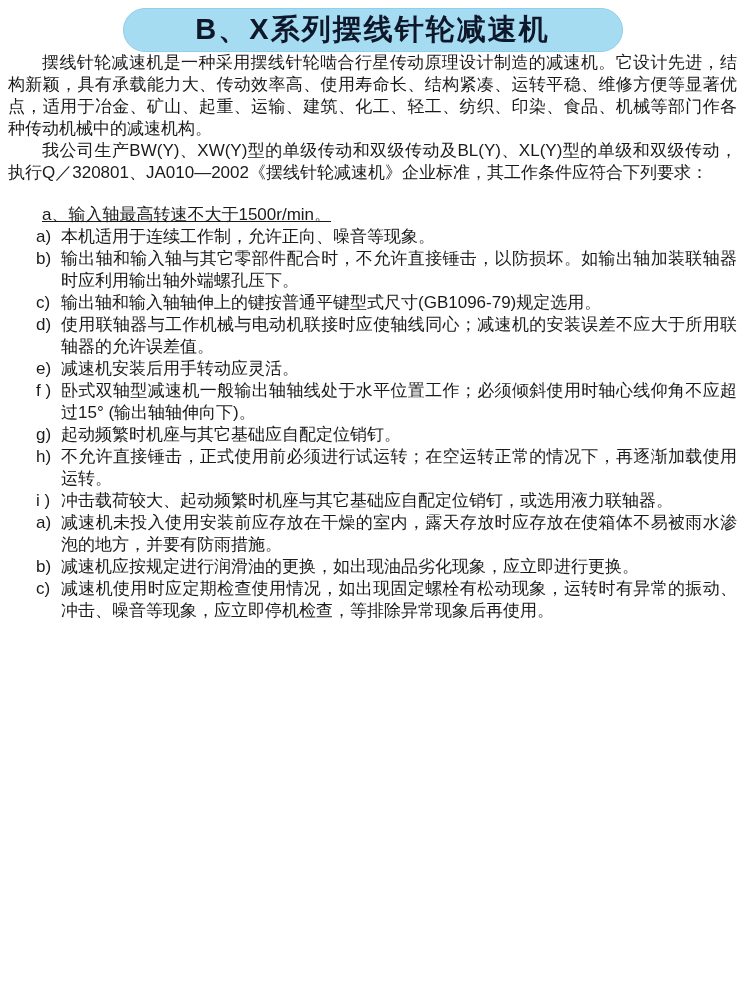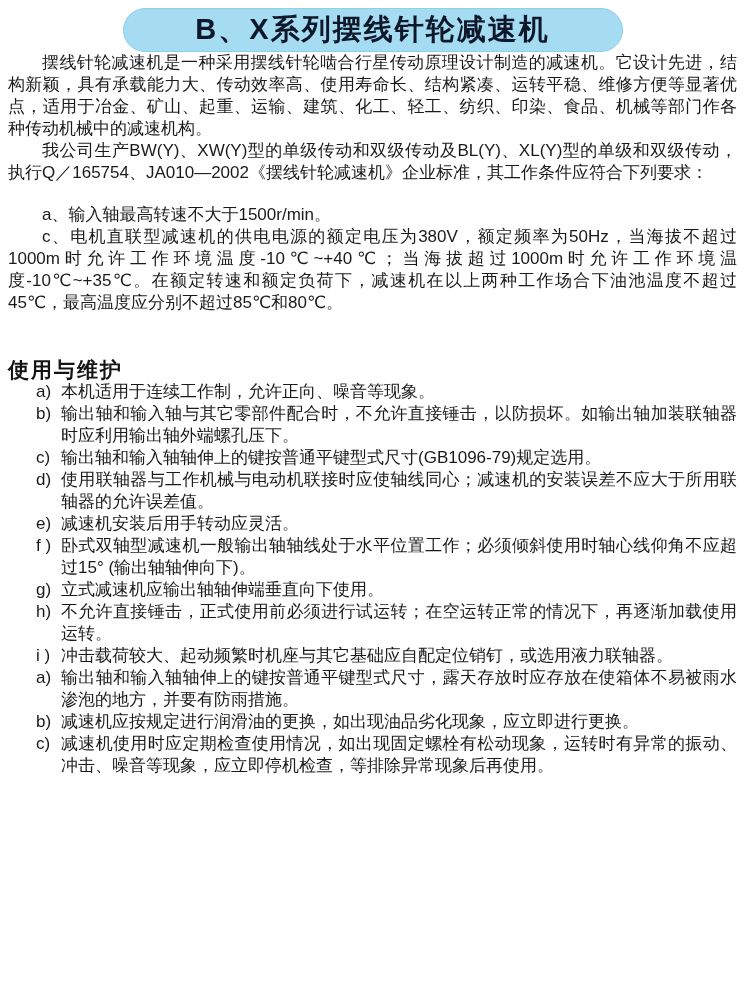--- a/index.html
+++ b/index.html
@@ -39,21 +39,21 @@
     line-height: 22px;
     font-weight: 500;
     text-align: justify;
   }
   p.para {
     margin: 0;
     text-indent: 2em;
   }
   .intro-1 { margin-top: 17px; }
   .intro-2 { margin-top: 23px; }
-  .conditions { margin-top: 20px; }
+  .conditions { margin-top: 20px; text-decoration: underline; }
   h2.section-heading {
     font-size: 21px;
     font-weight: 700;
     letter-spacing: 2px;
     margin: 45px 0 0 0;
     color: #141414;
   }
   .sub-label {
     margin: 22px 0 0 0;
     padding-left: 28px;
@@ -80,28 +80,26 @@
 </head>
 <body>
 
 <div class="page">
 
   <div class="title-pill">B、X系列摆线针轮减速机</div>
 
   <div class="body-text">
 
     <p class="para intro-1">摆线针轮减速机是一种采用摆线针轮啮合行星传动原理设计制造的减速机。它设计先进，结构新颖，具有承载能力大、传动效率高、使用寿命长、结构紧凑、运转平稳、维修方便等显著优点，适用于冶金、矿山、起重、运输、建筑、化工、轻工、纺织、印染、食品、机械等部门作各种传动机械中的减速机构。</p>
-    <p class="para intro-2">我公司生产BW(Y)、XW(Y)型的单级传动和双级传动及BL(Y)、XL(Y)型的单级和双级传动，执行Q／165754、JA010—2002《摆线针轮减速机》企业标准，其工作条件应符合下列要求：</p>
+    <p class="para intro-2">我公司生产BW(Y)、XW(Y)型的单级传动和双级传动及BL(Y)、XL(Y)型的单级和双级传动，执行Q／320801、JA010—2002《摆线针轮减速机》企业标准，其工作条件应符合下列要求：</p>
 
     <div class="conditions">
       <p class="para">a、输入轴最高转速不大于1500r/min。</p>
-      <p class="para">c、电机直联型减速机的供电电源的额定电压为380V，额定频率为50Hz，当海拔不超过1000m时允许工作环境温度-10℃~+40℃；当海拔超过1000m时允许工作环境温度-10℃~+35℃。在额定转速和额定负荷下，减速机在以上两种工作场合下油池温度不超过45℃，最高温度应分别不超过85℃和80℃。</p>
     </div>
 
-    <h2 class="section-heading">使用与维护</h2>
 
 
     <ul class="hang-list">
       <li class="hang-item">
         <span class="marker">a)</span>
         <span class="text">本机适用于连续工作制，允许正向、噪音等现象。</span>
       </li>
       <li class="hang-item">
         <span class="marker">b)</span>
         <span class="text">输出轴和输入轴与其它零部件配合时，不允许直接锤击，以防损坏。如输出轴加装联轴器时应利用输出轴外端螺孔压下。</span>
@@ -117,37 +115,37 @@
       <li class="hang-item">
         <span class="marker">e)</span>
         <span class="text">减速机安装后用手转动应灵活。</span>
       </li>
       <li class="hang-item">
         <span class="marker">f )</span>
         <span class="text">卧式双轴型减速机一般输出轴轴线处于水平位置工作；必须倾斜使用时轴心线仰角不应超过15° (输出轴轴伸向下)。</span>
       </li>
       <li class="hang-item">
         <span class="marker">g)</span>
-        <span class="text">立式减速机应输出轴轴伸端垂直向下使用。</span>
+        <span class="text">起动频繁时机座与其它基础应自配定位销钉。</span>
       </li>
       <li class="hang-item">
         <span class="marker">h)</span>
         <span class="text">不允许直接锤击，正式使用前必须进行试运转；在空运转正常的情况下，再逐渐加载使用运转。</span>
       </li>
       <li class="hang-item">
         <span class="marker">i )</span>
         <span class="text">冲击载荷较大、起动频繁时机座与其它基础应自配定位销钉，或选用液力联轴器。</span>
       </li>
     </ul>
 
 
     <ul class="hang-list">
       <li class="hang-item">
         <span class="marker">a)</span>
-        <span class="text">输出轴和输入轴轴伸上的键按普通平键型式尺寸，露天存放时应存放在使箱体不易被雨水渗泡的地方，并要有防雨措施。</span>
+        <span class="text">减速机未投入使用安装前应存放在干燥的室内，露天存放时应存放在使箱体不易被雨水渗泡的地方，并要有防雨措施。</span>
       </li>
       <li class="hang-item">
         <span class="marker">b)</span>
         <span class="text">减速机应按规定进行润滑油的更换，如出现油品劣化现象，应立即进行更换。</span>
       </li>
       <li class="hang-item">
         <span class="marker">c)</span>
         <span class="text">减速机使用时应定期检查使用情况，如出现固定螺栓有松动现象，运转时有异常的振动、冲击、噪音等现象，应立即停机检查，等排除异常现象后再使用。</span>
       </li>
     </ul>

